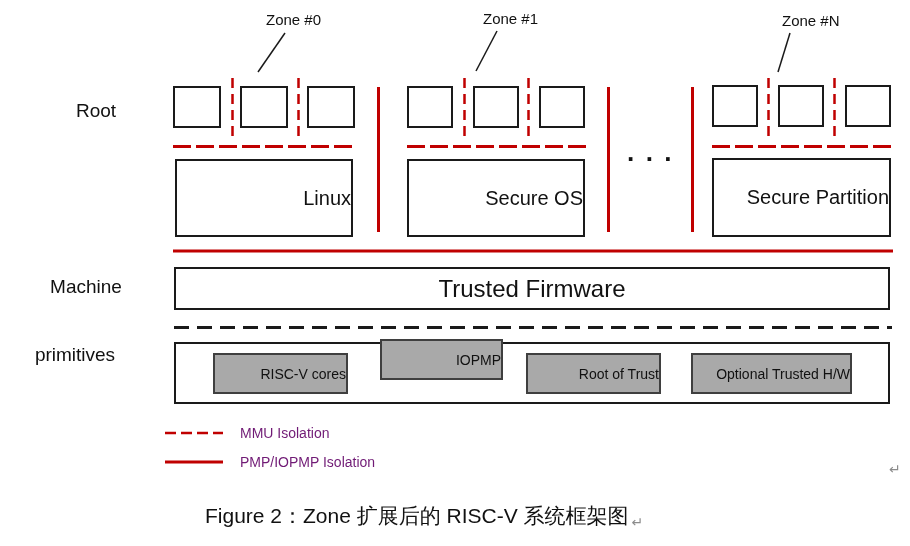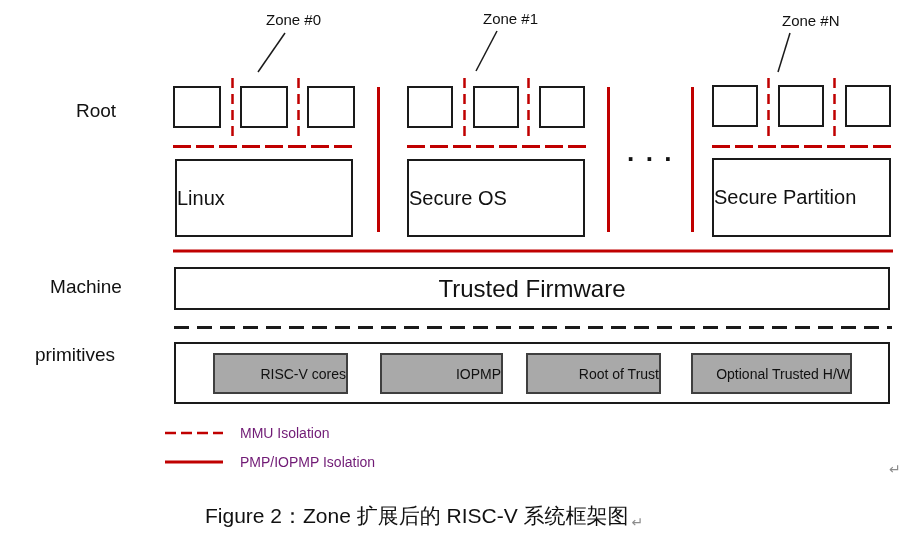--- a/index.html
+++ b/index.html
@@ -7,21 +7,21 @@
     position:relative;width:910px;height:546px;background:#ffffff;
     font-family:"Liberation Sans","DejaVu Sans",sans-serif;color:#1a1a1a;
     overflow:hidden;
   }
   .abs{position:absolute;}
   svg.lines{position:absolute;left:0;top:0;width:910px;height:546px;pointer-events:none;}
   .zone-label{position:absolute;font-size:15px;white-space:nowrap;color:#111;}
   .tier-label{position:absolute;font-size:19px;text-align:center;color:#111;line-height:22px;}
   .sq{position:absolute;width:46px;height:42px;border:2px solid #1a1a1a;background:#fff;box-sizing:border-box;}
   .osbox{position:absolute;border:2px solid #1a1a1a;background:#fff;box-sizing:border-box;
-         display:flex;align-items:center;justify-content:flex-start;font-size:20px;color:#111;}
+         display:flex;align-items:center;justify-content:flex-end;font-size:20px;color:#111;}
   .fwbox{position:absolute;left:174px;top:267px;width:716px;height:43px;border:2px solid #1a1a1a;
          background:#fff;box-sizing:border-box;display:flex;align-items:center;justify-content:center;
          font-size:24px;color:#111;}
   .hwcontainer{position:absolute;left:174px;top:342px;width:716px;height:62px;border:2px solid #1a1a1a;
          background:#fff;box-sizing:border-box;}
   .graybox{position:absolute;height:41px;border:2px solid #3f3f3f;background:#a9a9a9;box-sizing:border-box;
          display:flex;align-items:center;justify-content:flex-end;font-size:14px;color:#111;}
   .ellipsis{position:absolute;left:622px;top:144px;width:66px;text-align:center;
          font-size:26px;font-weight:bold;letter-spacing:10px;color:#111;}
   .legend-text{position:absolute;font-size:14px;color:#701a75;white-space:nowrap;}
@@ -98,21 +98,21 @@
   <div class="ellipsis">···</div>
 
   <div class="fwbox">
     <span>Trusted Firmware</span>
   </div>
 
   <div class="hwcontainer"></div>
   <div class="graybox" style="left:213px;top:353px;width:135px;">
     <span>RISC-V cores</span>
   </div>
-  <div class="graybox" style="left:380px;top:353px;width:123px;">
+  <div class="graybox" style="left:380px;top:339px;width:123px;">
     <span>IOPMP</span>
   </div>
   <div class="graybox" style="left:526px;top:353px;width:135px;">
     <span>Root of Trust</span>
   </div>
   <div class="graybox" style="left:691px;top:353px;width:161px;">
     <span>Optional Trusted H/W</span>
   </div>
 
   <div class="legend-text" style="left:240px;top:425px;">MMU Isolation</div>

